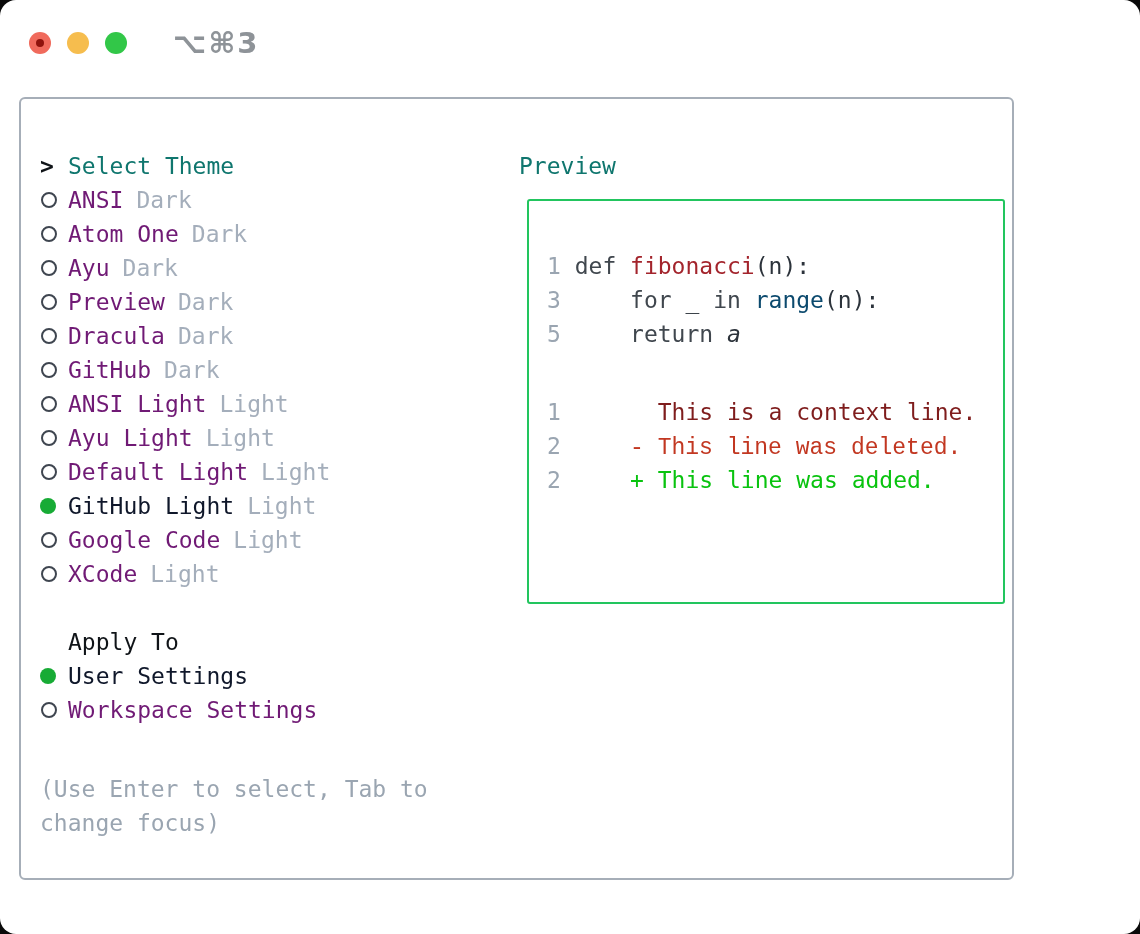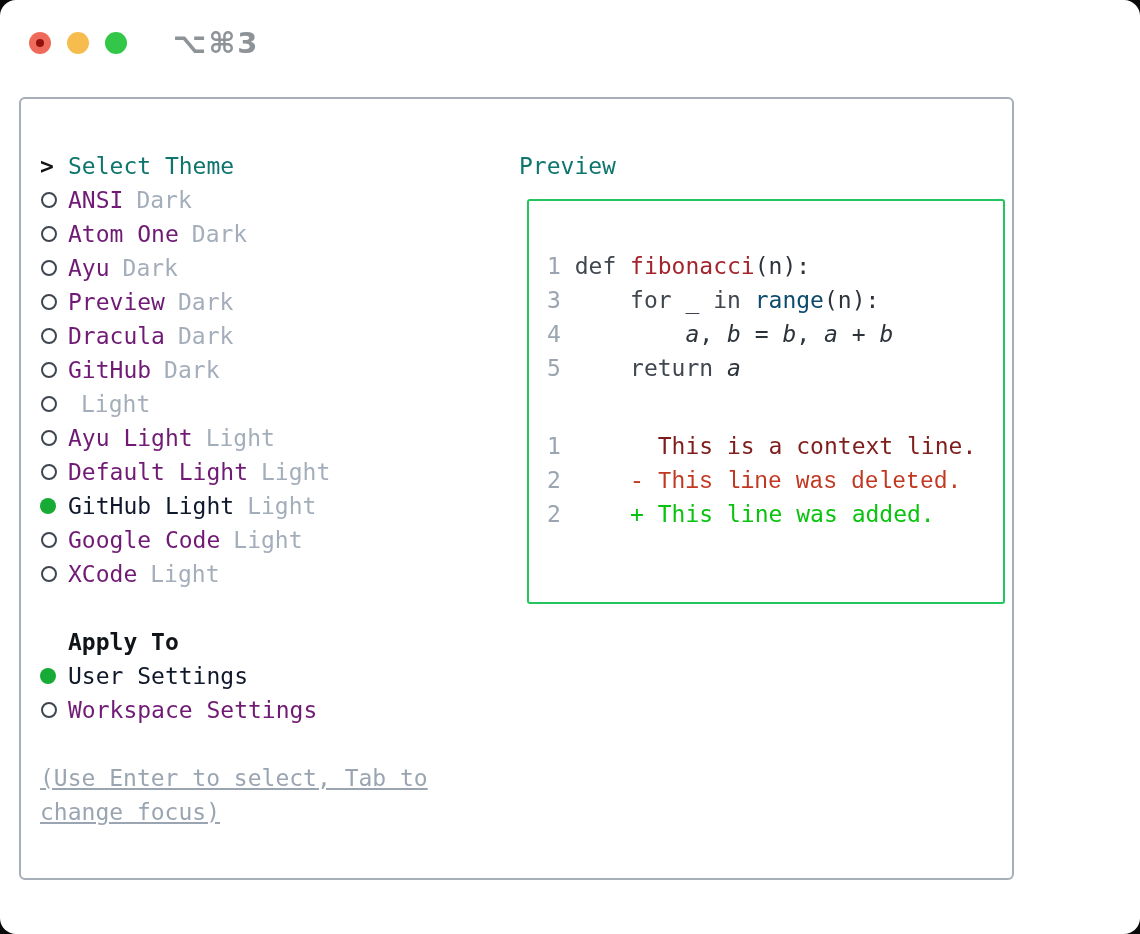--- a/index.html
+++ b/index.html
@@ -49,23 +49,23 @@
   .caret { font-weight: 700; color: #101418; }
   .radio {
     width: 12px; height: 12px; border-radius: 50%;
     border: 2px solid #3f4650; box-sizing: content-box; margin-left: 1px;
   }
   .row.selected .radio { width: 16px; height: 16px; border: none; background: #17ab35; margin-left: 0; }
   .row.selected .label-main { color: #0f172a; }
   .label-main { color: #701a75; }
   .label-variant { color: #a4aebb; margin-left: 13px; }
   .header-text { font-weight: 400; color: #0f766e; }
-  .subheader-text { color: #101418; font-weight: bold; }
+  .subheader-text { color: #101418; }
   .spacer { height: 34px; }
-  .hint { color: #9aa5b1; margin-top: 34px; text-decoration: underline; }
+  .hint { color: #9aa5b1; margin-top: 45px; }
 
   
   .preview-header { height: 34px; line-height: 34px; }
   .preview-box {
     margin-top: 16px; margin-left: 8px;
     width: 478px; height: 405px; box-sizing: border-box;
     border: 2px solid #22c55e; border-radius: 3px;
     padding: 48px 10px 0 18px;
     overflow: hidden;
   }
@@ -128,20 +128,21 @@
         <span class="label-main">Dracula</span>
         <span class="label-variant">Dark</span>
       </div>
       <div class="row">
         <span class="marker"><span class="radio"></span></span>
         <span class="label-main">GitHub</span>
         <span class="label-variant">Dark</span>
       </div>
       <div class="row">
         <span class="marker"><span class="radio"></span></span>
+        <span class="label-main">ANSI Light</span>
         <span class="label-variant">Light</span>
       </div>
       <div class="row">
         <span class="marker"><span class="radio"></span></span>
         <span class="label-main">Ayu Light</span>
         <span class="label-variant">Light</span>
       </div>
       <div class="row">
         <span class="marker"><span class="radio"></span></span>
         <span class="label-main">Default Light</span>
@@ -187,21 +188,20 @@
     <div class="right-col">
       <div class="preview-header header-text">Preview</div>
 
       <div class="preview-box">
 
         <div class="code-row"><span class="ln">1</span><span class="kw">def </span><span class="fn">fibonacci</span><span class="pl">(n):</span></div>
 
 
         <div class="code-row"><span class="ln">3</span><span class="pl">    </span><span class="kw">for</span><span class="pl"> _ </span><span class="kw">in</span><span class="pl"> </span><span class="bi">range</span><span class="pl">(n):</span></div>
 
-        <div class="code-row"><span class="ln">4</span><span class="pl">        </span><span class="var">a</span><span class="pl">, </span><span class="var">b</span><span class="pl"> = </span><span class="var">b</span><span class="pl">, </span><span class="var">a</span><span class="pl"> + </span><span class="var">b</span></div>
 
         <div class="code-row"><span class="ln">5</span><span class="pl">    </span><span class="kw">return</span><span class="pl"> </span><span class="var">a</span></div>
 
         <div class="gap44"></div>
 
         <div class="code-row"><span class="ln">1</span><span class="ctx">      This is a context line.</span></div>
 
         <div class="code-row"><span class="ln">2</span><span class="pl">    </span><span class="del">- This line was deleted.</span></div>
 
         <div class="code-row"><span class="ln">2</span><span class="pl">    </span><span class="add">+ This line was added.</span></div>

